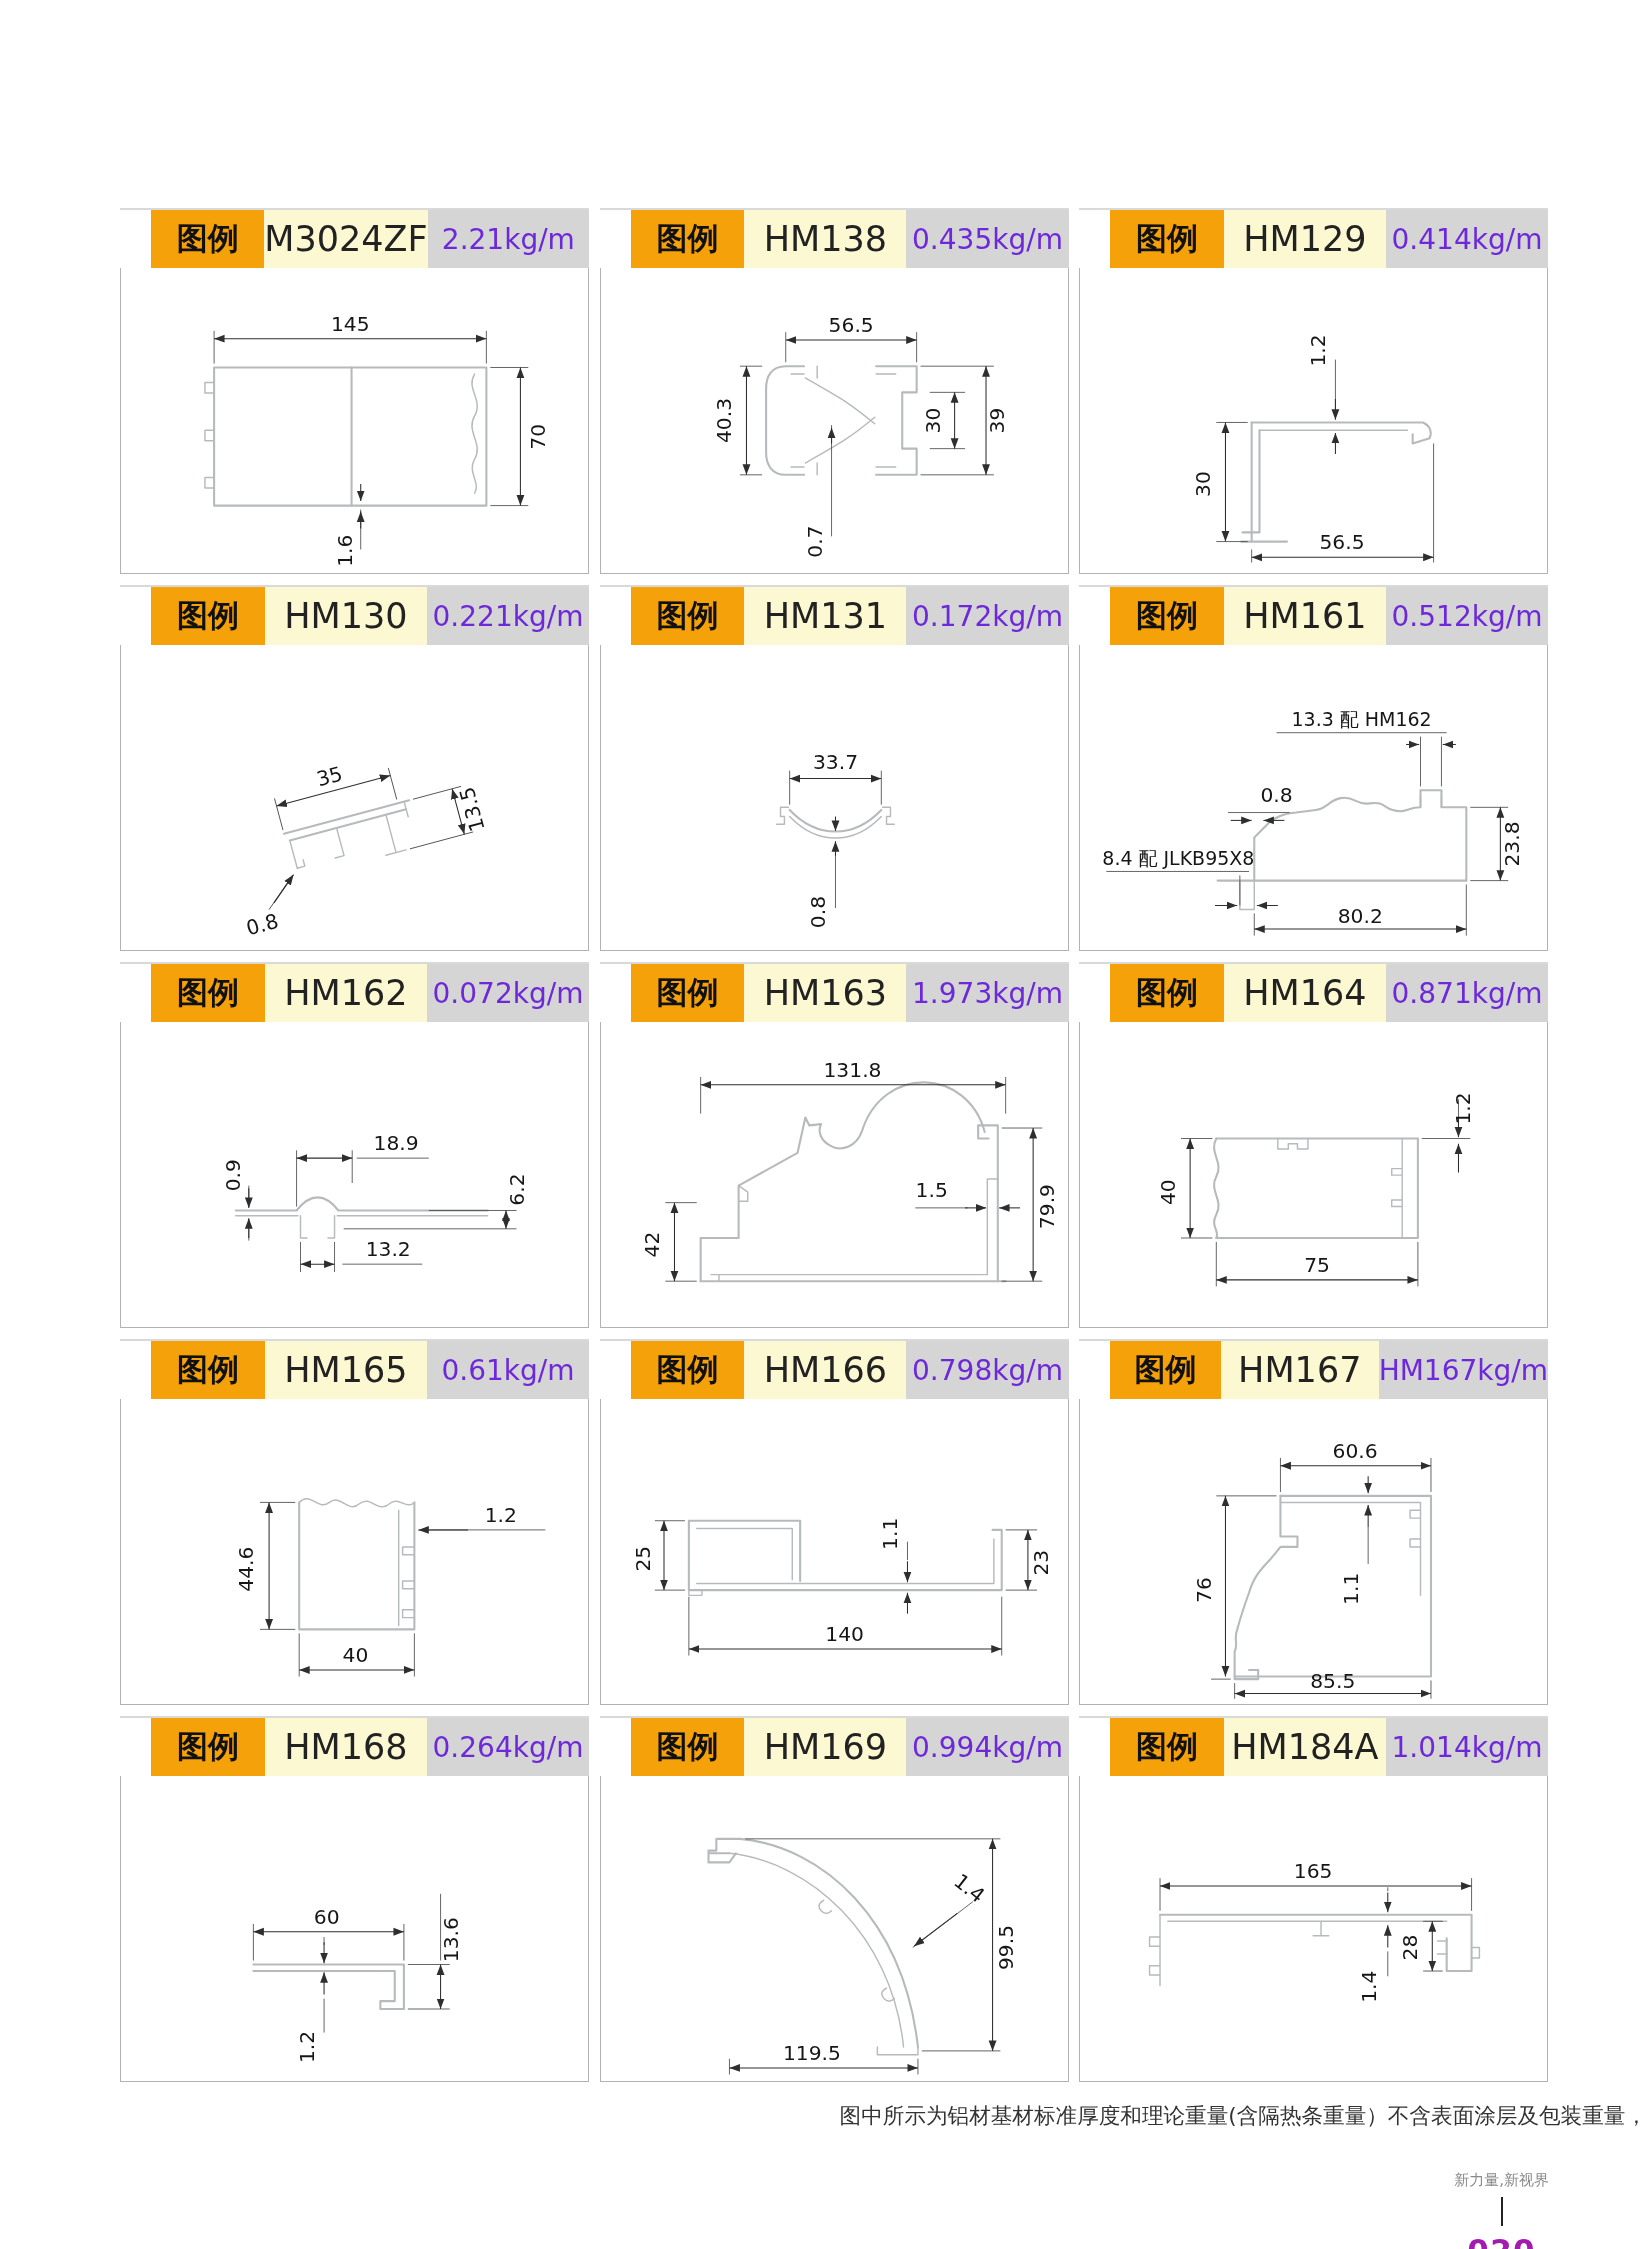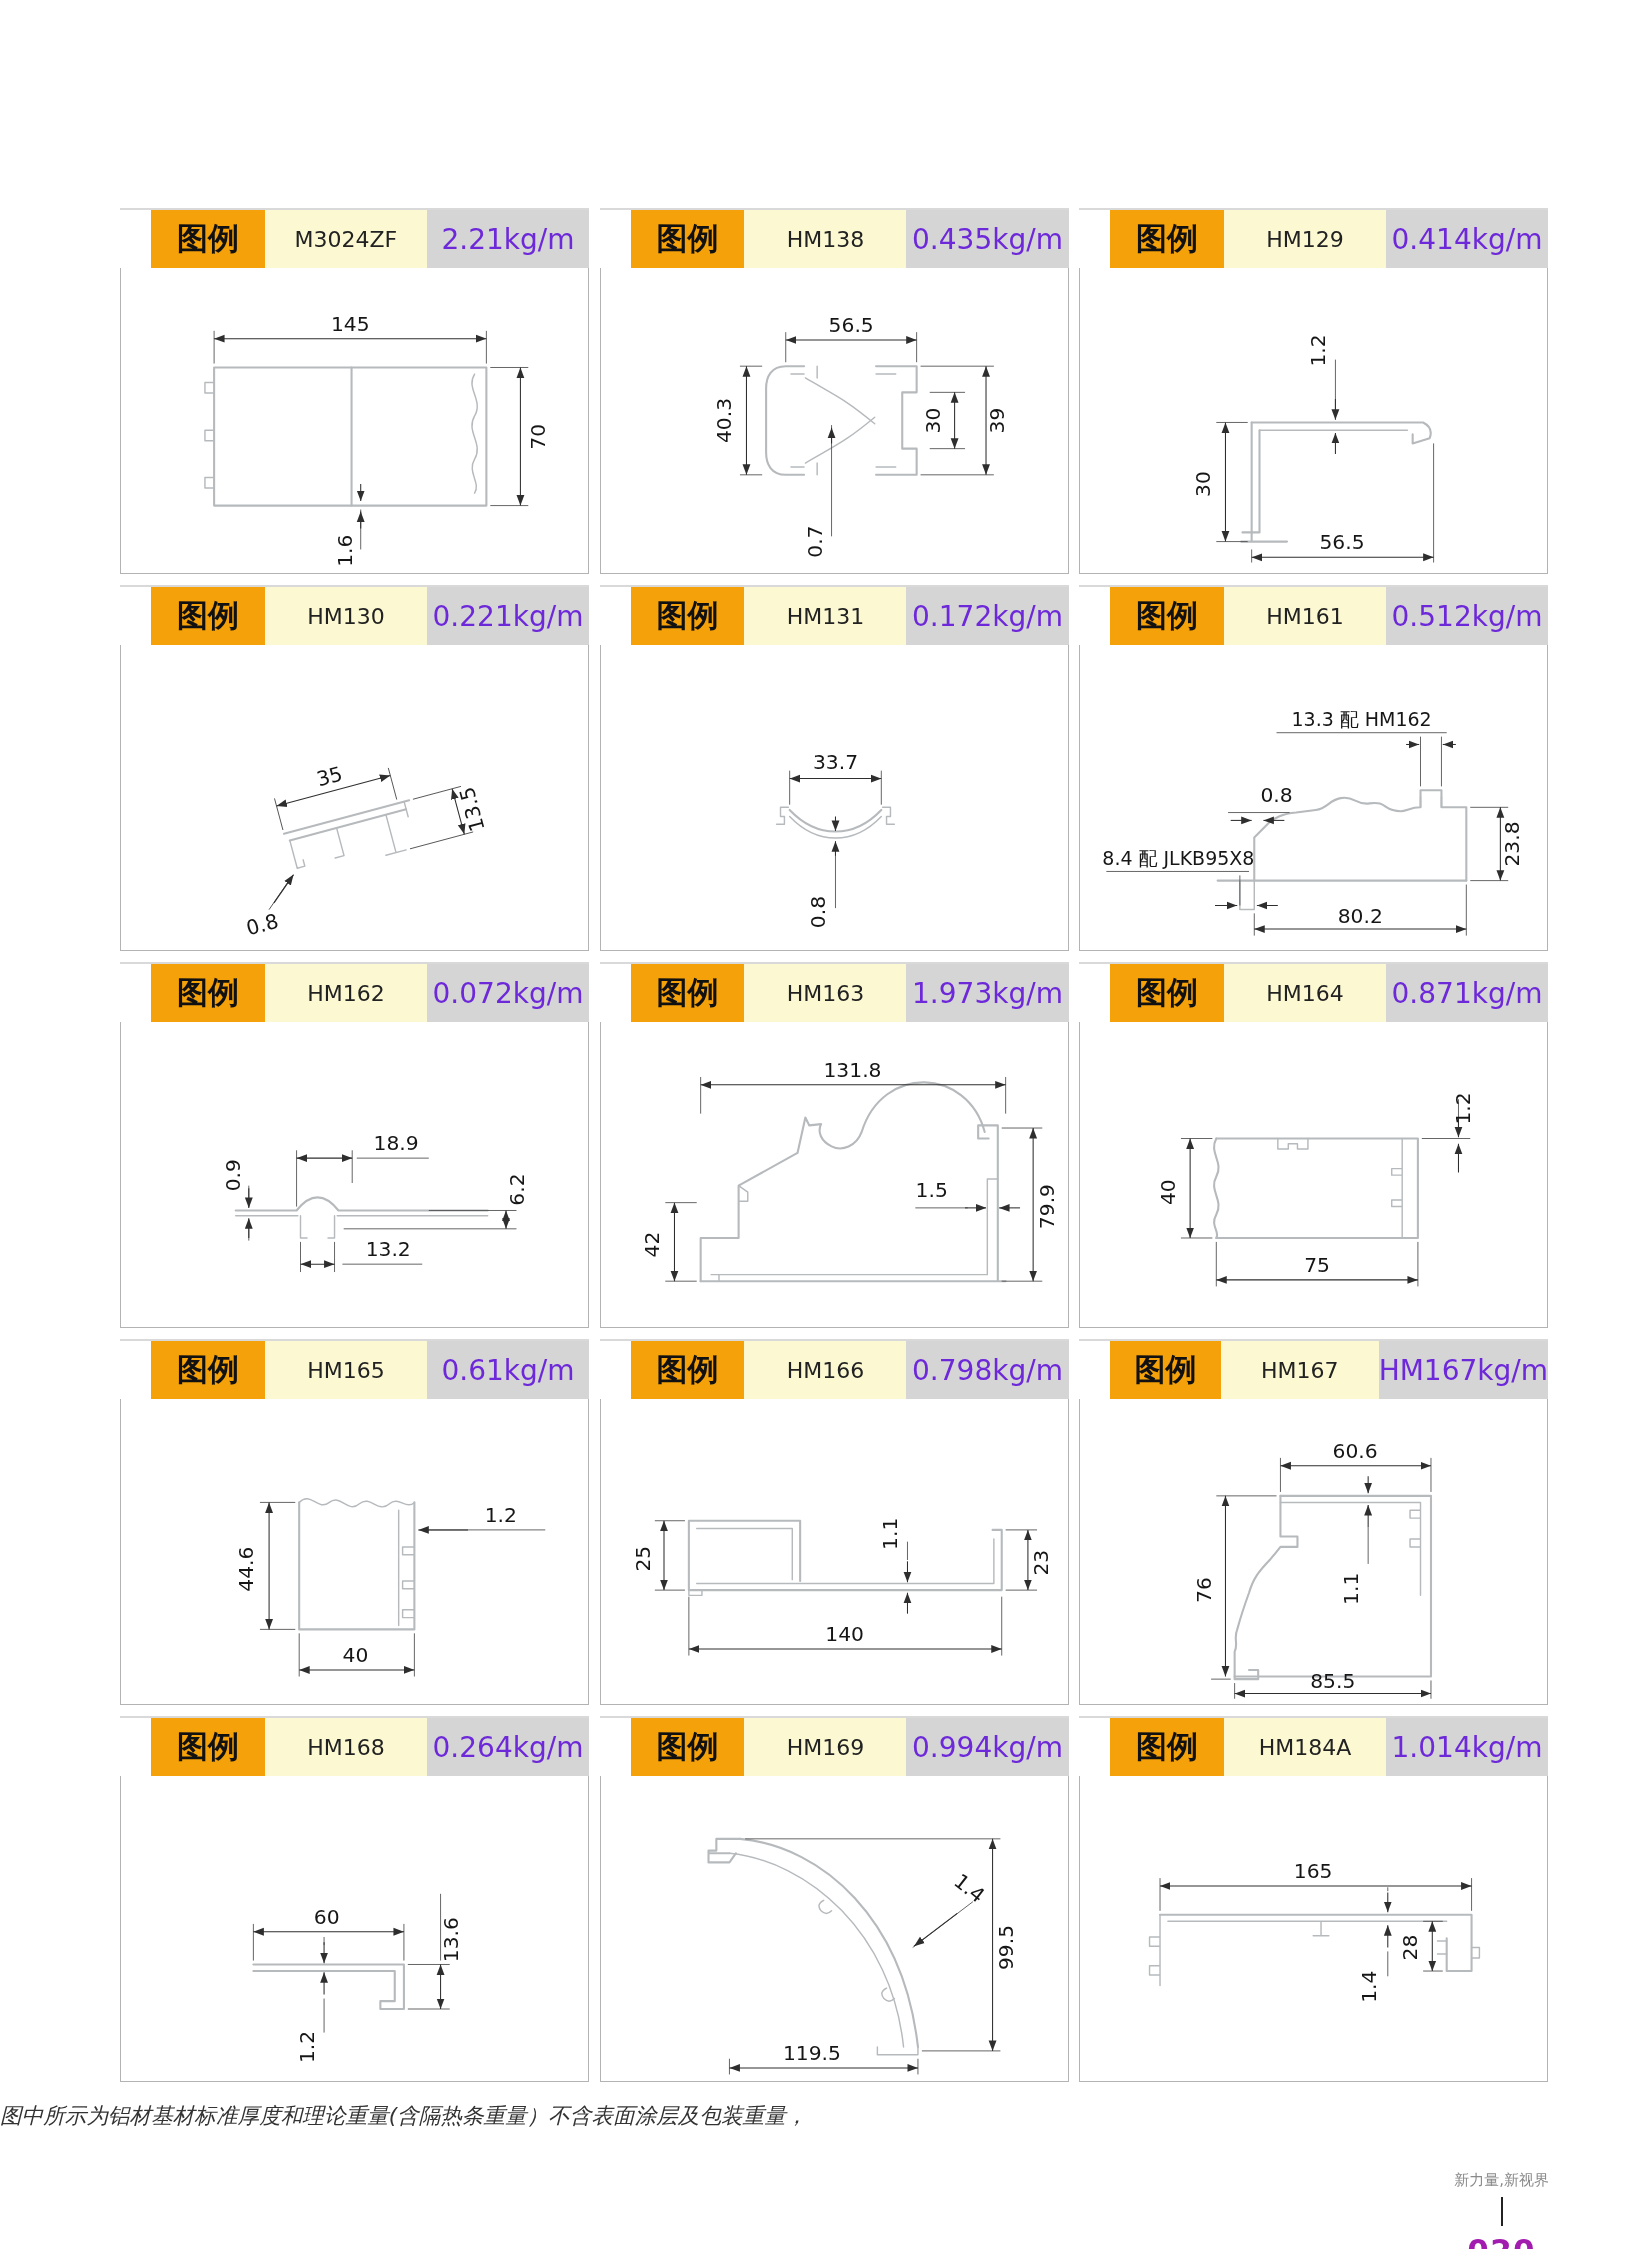--- a/index.html
+++ b/index.html
@@ -7,33 +7,33 @@
     width:1647px;height:2250px;background:#ffffff;position:relative;
     font-family:"DejaVu Sans","Liberation Sans",sans-serif;color:#1a1a1a;
   }
   .sheet{position:absolute;left:120px;top:208px;width:1429px;
     display:grid;grid-template-columns:repeat(3,469px);column-gap:10.5px;row-gap:11px;}
   .cell{width:469px;}
   .hdr{display:flex;height:58px;border-top:2px solid #d9d9d9;}
   .hl{width:26%;background:var(--orange,#F5A109);display:flex;align-items:center;justify-content:center;
       font-weight:bold;font-size:31px;color:#111;margin-left:31px;}
   .hm{width:37%;background:var(--yellow,#FCF9D2);display:flex;align-items:center;justify-content:center;
-      font-size:22px;color:#222;}
+      font-size:35px;color:#222;}
   .hw{width:37%;background:var(--gray,#D5D5D5);display:flex;align-items:center;justify-content:center;
       font-size:28px;color:#6d28d9;}
   .draw{height:305px;border:1.3px solid #b3b3b3;border-top:none;background:#fff;overflow:hidden;}
   
   .pf{fill:none;stroke:#b6babd;stroke-width:3.2;stroke-linecap:round;stroke-linejoin:round}
   .pf2{stroke-width:2.2}
   .xl{fill:none;stroke:#4a4a4a;stroke-width:1.3}
   .dl{fill:none;stroke:#2e2e2e;stroke-width:1.6;marker-start:url(#ar);marker-end:url(#ar)}
   .de{fill:none;stroke:#2e2e2e;stroke-width:1.6;marker-end:url(#ar)}
   svg text{font-family:"DejaVu Sans","Liberation Sans",sans-serif;font-size:31px;fill:#161616;text-anchor:middle}
   svg text.sm{font-size:29px}
-  .footer{position:absolute;left:0;right:0;top:2099px;text-align:left;font-size:21.6px;color:#333;line-height:1.55;font-style:italic;}
+  .footer{position:absolute;left:0;right:0;top:2099px;text-align:right;font-size:21.6px;color:#333;line-height:1.55;}
   .brand{position:absolute;right:98px;top:2171px;display:flex;align-items:center;gap:6.5px;flex-direction:column;}
   .brand .bt{font-size:15px;color:#8a8a8a;}
   .brand .bar{width:2px;height:29px;background:#222;}
   .brand .bp{font-size:31px;font-weight:bold;color:#a21caf;letter-spacing:1.3px;}
 </style>
 </head>
 <body>
 
 <svg width="0" height="0" style="position:absolute">
   <defs>

